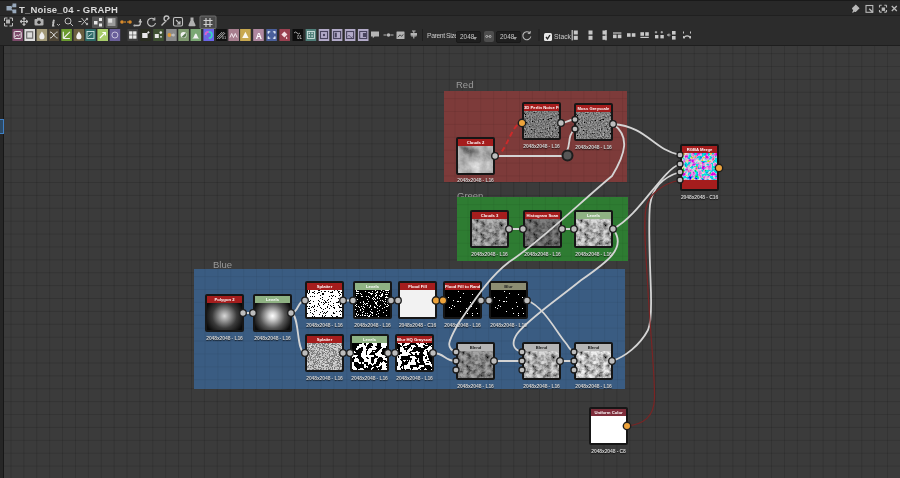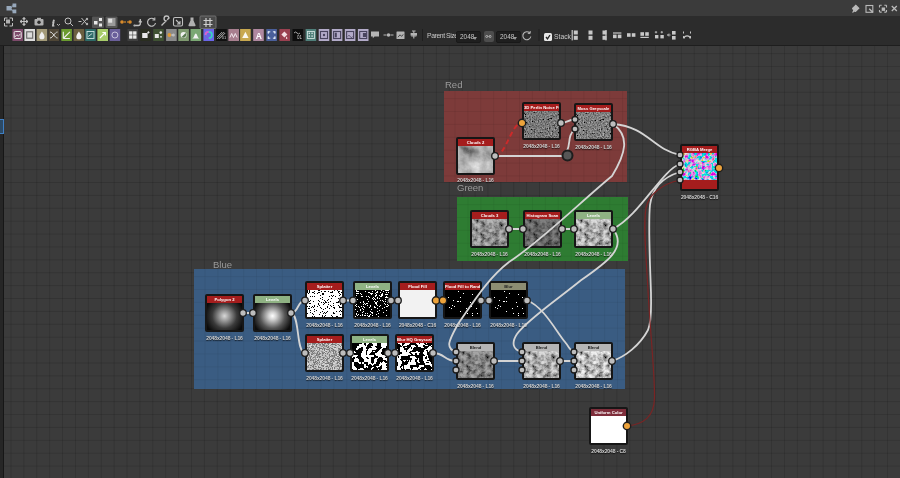--- a/index.html
+++ b/index.html
@@ -19,20 +19,23 @@
 .node{position:absolute;width:39px;height:38px;border:2px solid #161616;border-radius:2px;background:#161616;z-index:2}
 .node .t{height:7px;font-size:4.2px;font-weight:bold;color:#fff;text-align:center;line-height:7px;white-space:nowrap;overflow:hidden}
 .node .b{display:block;width:35px;height:27px}
 .cap{position:absolute;width:70px;font-size:5px;font-weight:bold;color:#d2d2d2;letter-spacing:-0.1px;text-align:center;z-index:2;text-shadow:0 1px 1px rgba(0,0,0,.8);white-space:nowrap}
 #wires{position:absolute;left:0;top:0;width:900px;height:478px;z-index:3;pointer-events:none}
 .dd{position:absolute;width:25px;height:11.5px;background:#1f1f1f;border:1px solid #191919;border-radius:2px;color:#c9c9c9;font-size:6.5px;line-height:10px;padding-left:3px;}
 .dd:after{content:"";position:absolute;right:3px;top:4.5px;border-left:2.6px solid transparent;border-right:2.6px solid transparent;border-top:3.2px solid #999}
 </style></head>
 <body>
 <div id="page">
+  <div id="titlebar">
+      <span class="ttl">T_Noise_04 - GRAPH</span>
+    </div>
   <div id="tb1"></div>
   <div id="tb2">
   <span style="position:absolute;left:427px;top:3px;font-size:6.8px;letter-spacing:-0.4px;color:#c8c8c8">Parent Size:</span>
   <span class="dd" style="left:456px;top:2px">2048</span>
   <span style="position:absolute;left:483.5px;top:2px;width:10px;height:11px;background:#4d4d4d;border-radius:2px;color:#cfcfcf;font-size:7px;text-align:center;line-height:11px">⚯</span>
   <span class="dd" style="left:496px;top:2px">2048</span>
   <span style="position:absolute;left:544px;top:3.5px;width:8px;height:8px;background:#e8e8e8;border-radius:1.5px"></span>
   <svg style="position:absolute;left:545px;top:4.5px" width="6" height="6" viewBox="0 0 6 6">
         <path d="M1,3 l1.5,1.8 L5,1" stroke="#222" stroke-width="1.3" fill="none"></path>
       </svg>
@@ -274,25 +277,25 @@
           <path d="M683.8,38.5 a3.4,3.4 0 0 1 6.6,0" stroke-width="1.2"></path>
         </g>
       </g>
     </svg>
   <div id="canvas">
       <div class="grid"></div>
     </div>
   <div id="strip"></div>
     <div id="bluemark"></div>
 
-  <div class="glabel" style="left:445px;top:79px">Red</div>
+  <div class="glabel" style="left:456px;top:79px">Red</div>
   <div class="group" style="left:444px;top:91px;width:183px;height:91px;background:#7d3b3a">
       <div class="grid" style="opacity:.5"></div>
     </div>
-  <div class="glabel" style="left:457px;top:182px">Green</div>
+  <div class="glabel" style="left:457px;top:190px">Green</div>
   <div class="group" style="left:457px;top:197px;width:171px;height:64px;background:#2e7c32">
       <div class="grid" style="opacity:.4"></div>
     </div>
   <div class="glabel" style="left:213px;top:259px">Blue</div>
   <div class="group" style="left:194px;top:269px;width:431px;height:120px;background:#3a5c82">
       <div class="grid" style="opacity:.4"></div>
     </div>
 
   <div class="node" style="left:456px;top:137px">
       <div class="t" style="background:#a51d1d">Clouds 2</div>

